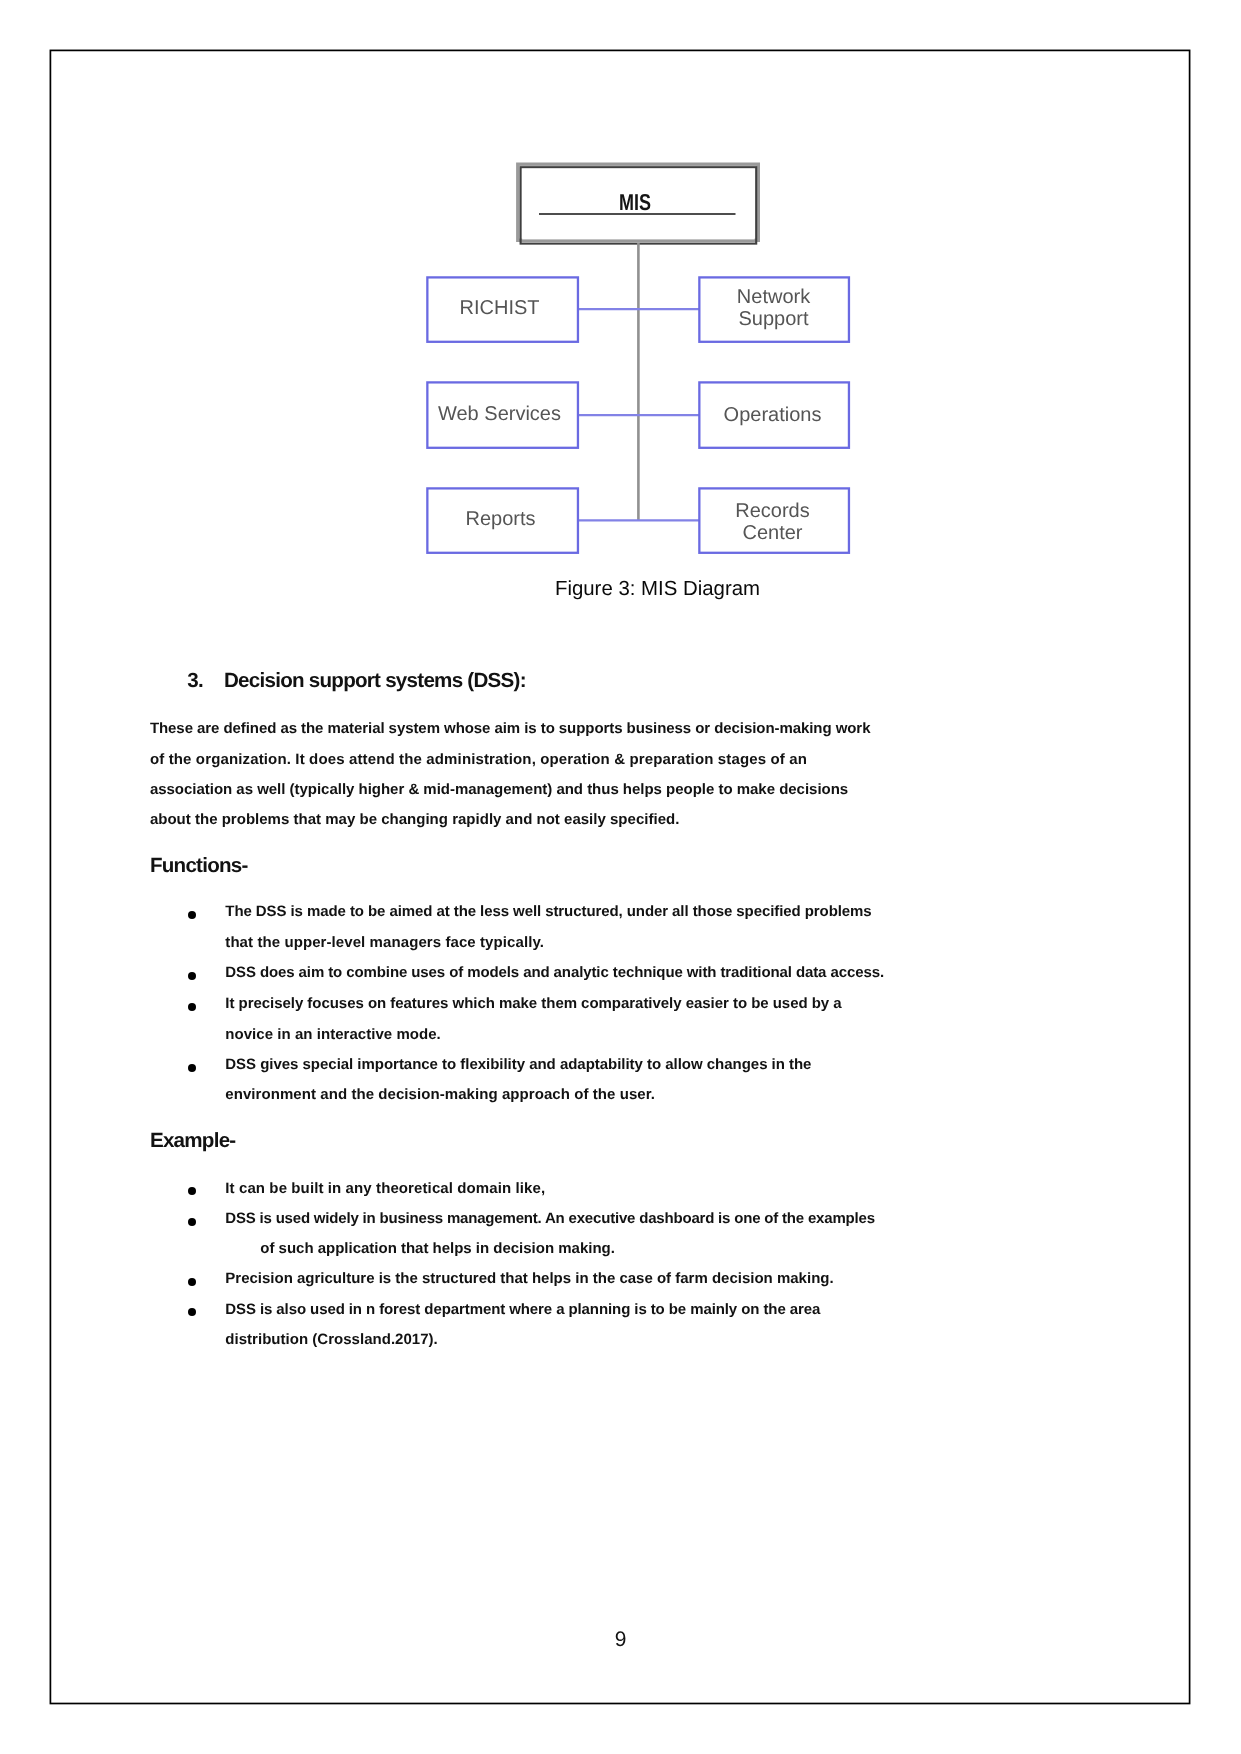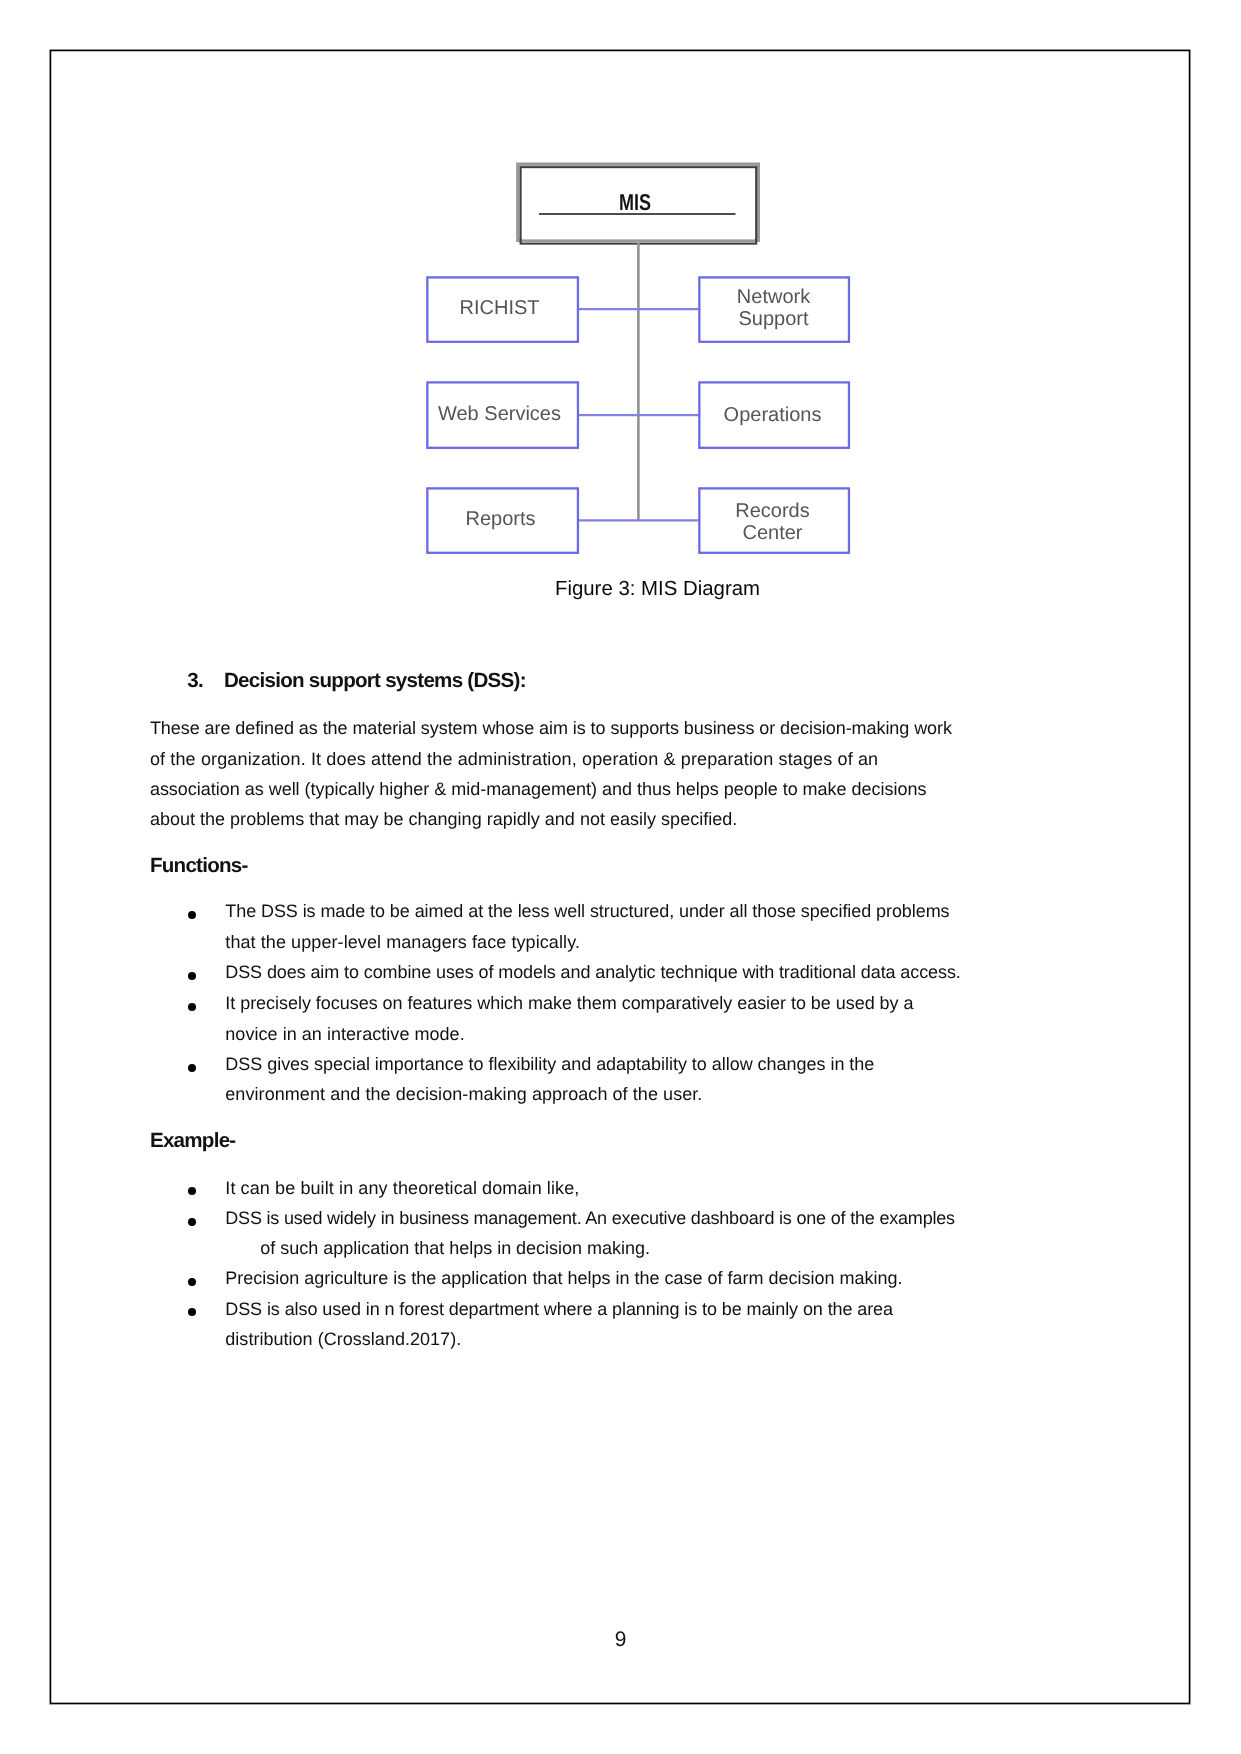--- a/index.html
+++ b/index.html
@@ -17,21 +17,21 @@
     transform:translateZ(0);
   }
   #page-frame { position:absolute; left:0; top:0; }
   
   #diagram { position:absolute; left:0; top:0; width:994px; height:620px; }
   .diag-text { position:absolute; left:0; top:0; }
   .mislbl    { font:bold 23px "Liberation Sans", sans-serif; fill:#151515; }
   .nodetxt   { font:20px "Liberation Sans", sans-serif; fill:#555555; }
   .captiontxt{ font:20.4px "Liberation Sans", sans-serif; fill:#0a0a0a; }
   
-  .txt { position:absolute; font-size:18px; color:#121212; line-height:21px; white-space:nowrap; }
+  .txt { position:absolute; font-size:15px; color:#121212; line-height:21px; white-space:nowrap;font-weight:bold; }
   .b { font-weight:bold; font-size:20.6px; letter-spacing:-0.75px; }
   .bullet {
     position:absolute; width:8px; height:8px; border-radius:50%;
     background:#000000;
   }
   #page-number {
     position:absolute; left:0; top:1628.6px; width:1241px;
     text-align:center; font-size:21px; color:#121212; line-height:21px;
   }
 </style>
@@ -107,20 +107,20 @@
   <div class="txt b" style="left:149.9px; top:1130.3px;">Example-</div>
 
   <div class="bullet" style="left:187.5px; top:1187.3px;"></div>
   <div class="txt" style="left:225.3px; top:1177.7px; letter-spacing:0.104px;">It can be built in any theoretical domain like,</div>
 
   <div class="bullet" style="left:187.5px; top:1218.0px;"></div>
   <div class="txt" style="left:225.3px; top:1208.4px; letter-spacing:-0.191px;">DSS is used widely in business management. An executive dashboard is one of the examples</div>
   <div class="txt" style="left:225.3px; top:1238.3px; letter-spacing:-0.010px;margin-left:35px;">of such application that helps in decision making.</div>
 
   <div class="bullet" style="left:187.5px; top:1277.9px;"></div>
-  <div class="txt" style="left:225.3px; top:1268.3px; letter-spacing:-0.002px;">Precision agriculture is the application that helps in the case of farm decision making.</div>
+  <div class="txt" style="left:225.3px; top:1268.3px; letter-spacing:-0.002px;">Precision agriculture is the structured that helps in the case of farm decision making.</div>
 
   <div class="bullet" style="left:187.5px; top:1308.1px;"></div>
   <div class="txt" style="left:225.3px; top:1298.5px; letter-spacing:-0.092px;">DSS is also used in n forest department where a planning is to be mainly on the area</div>
   <div class="txt" style="left:225.3px; top:1329.0px; letter-spacing:0.026px;"><span>distribution (Crossland.2017).</span></div>
 
   <div id="page-number">9</div>
 </div>
 
 </body></html>

